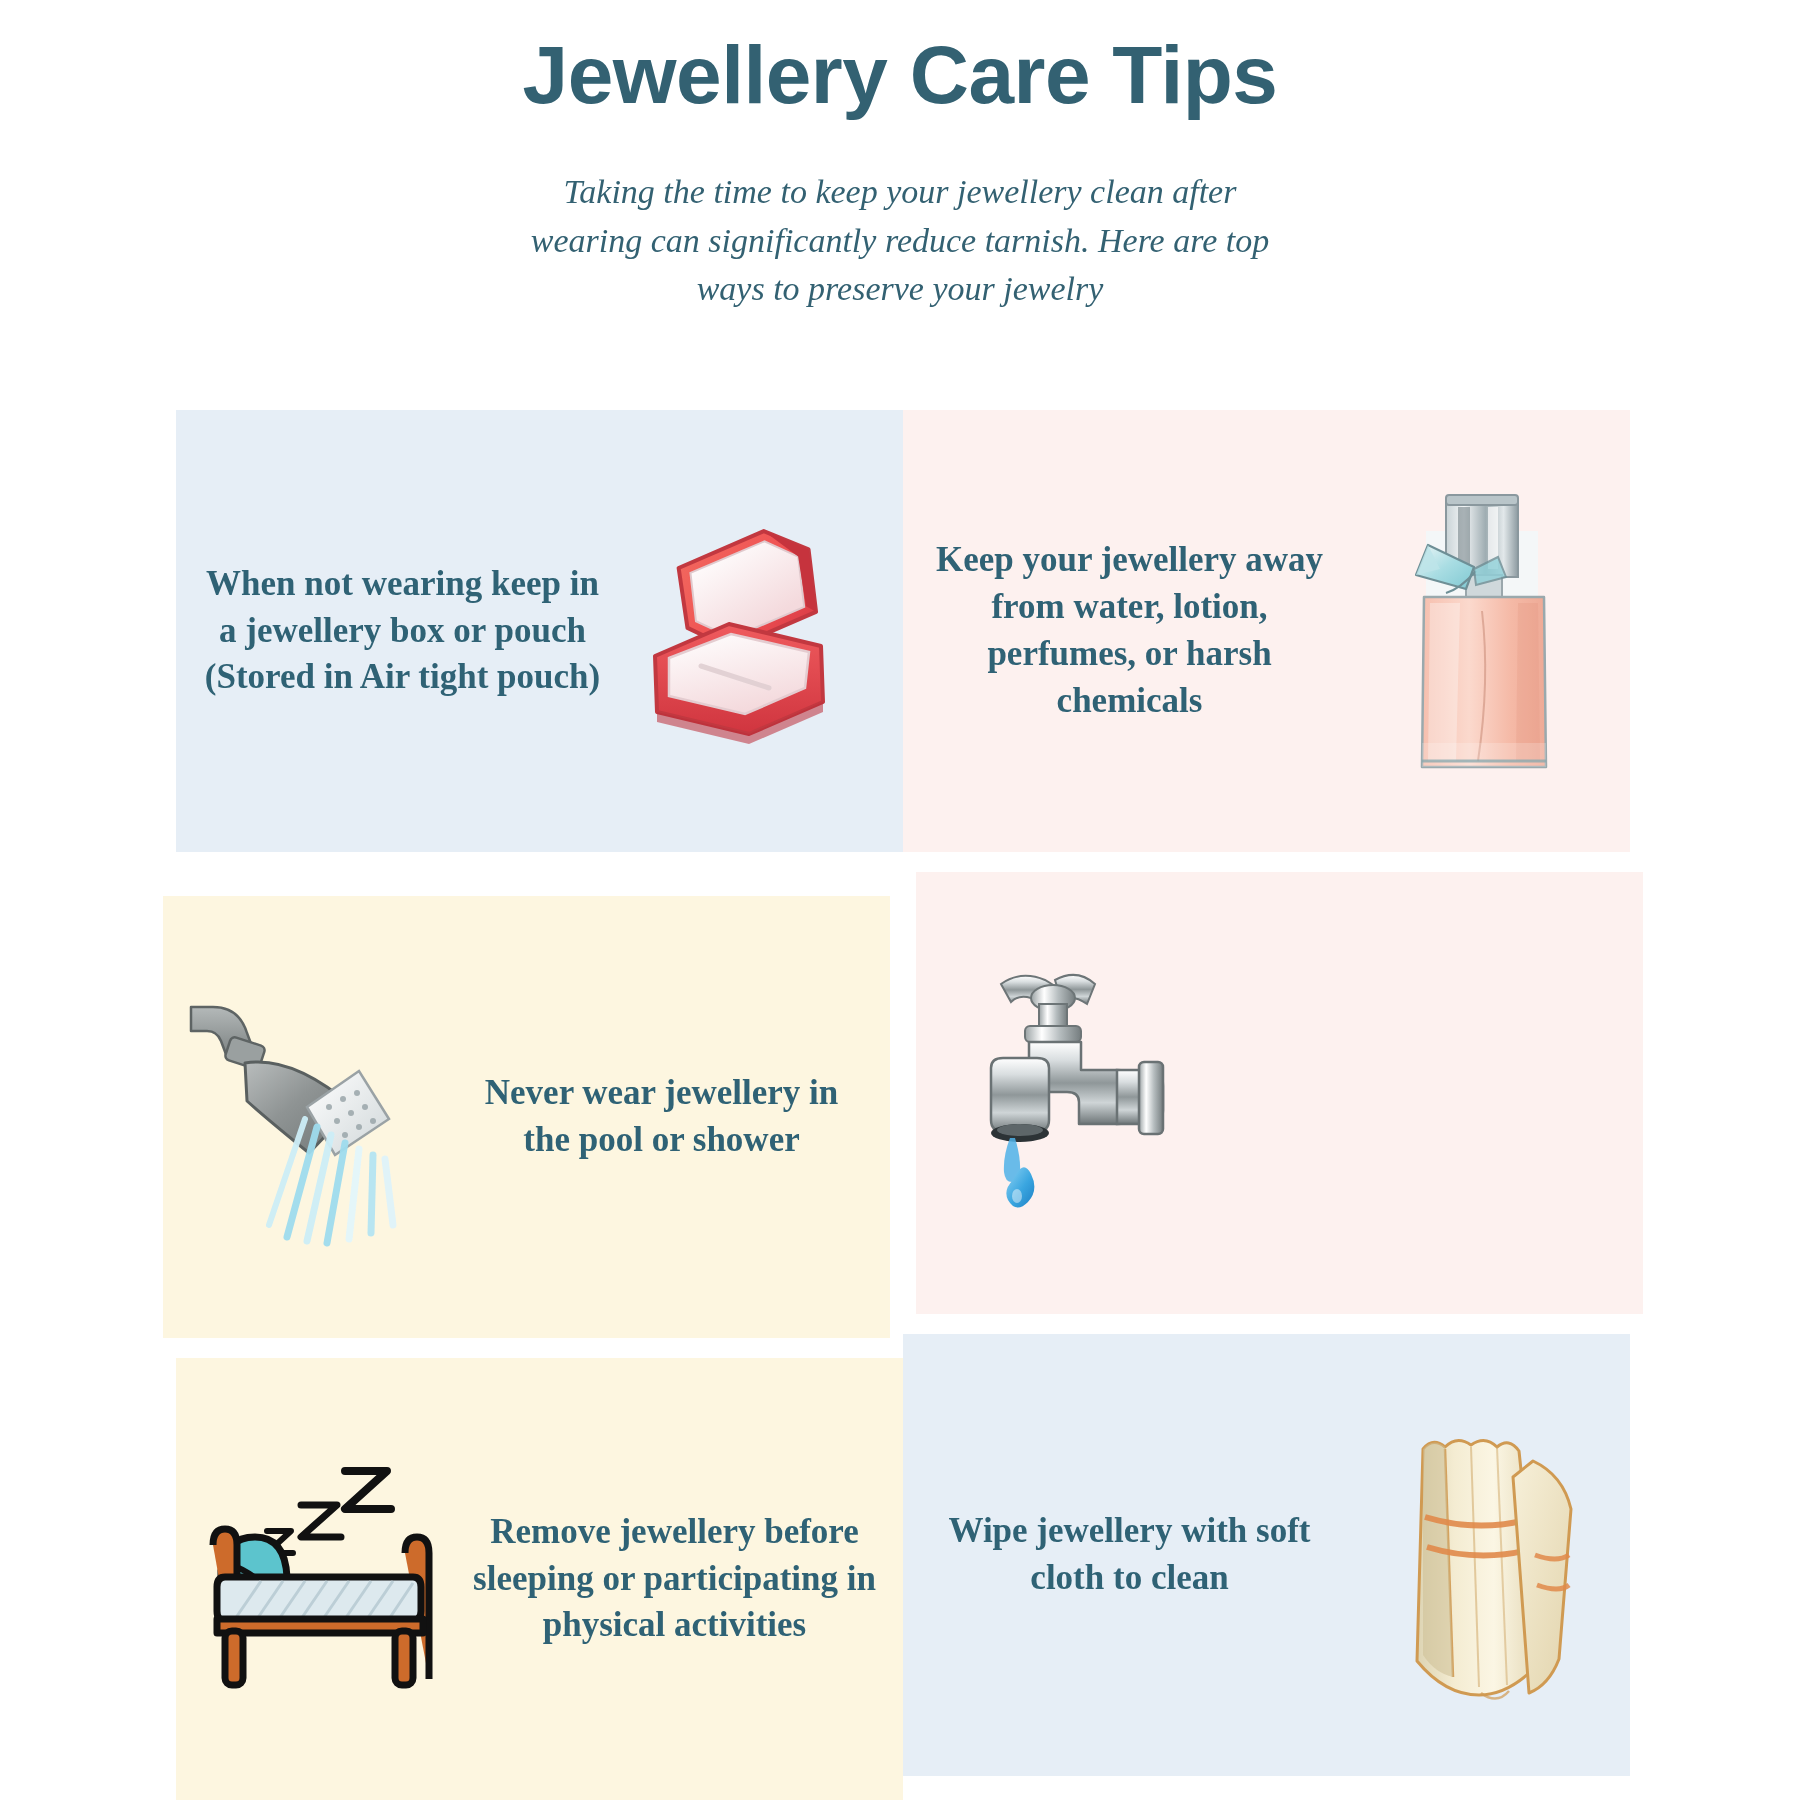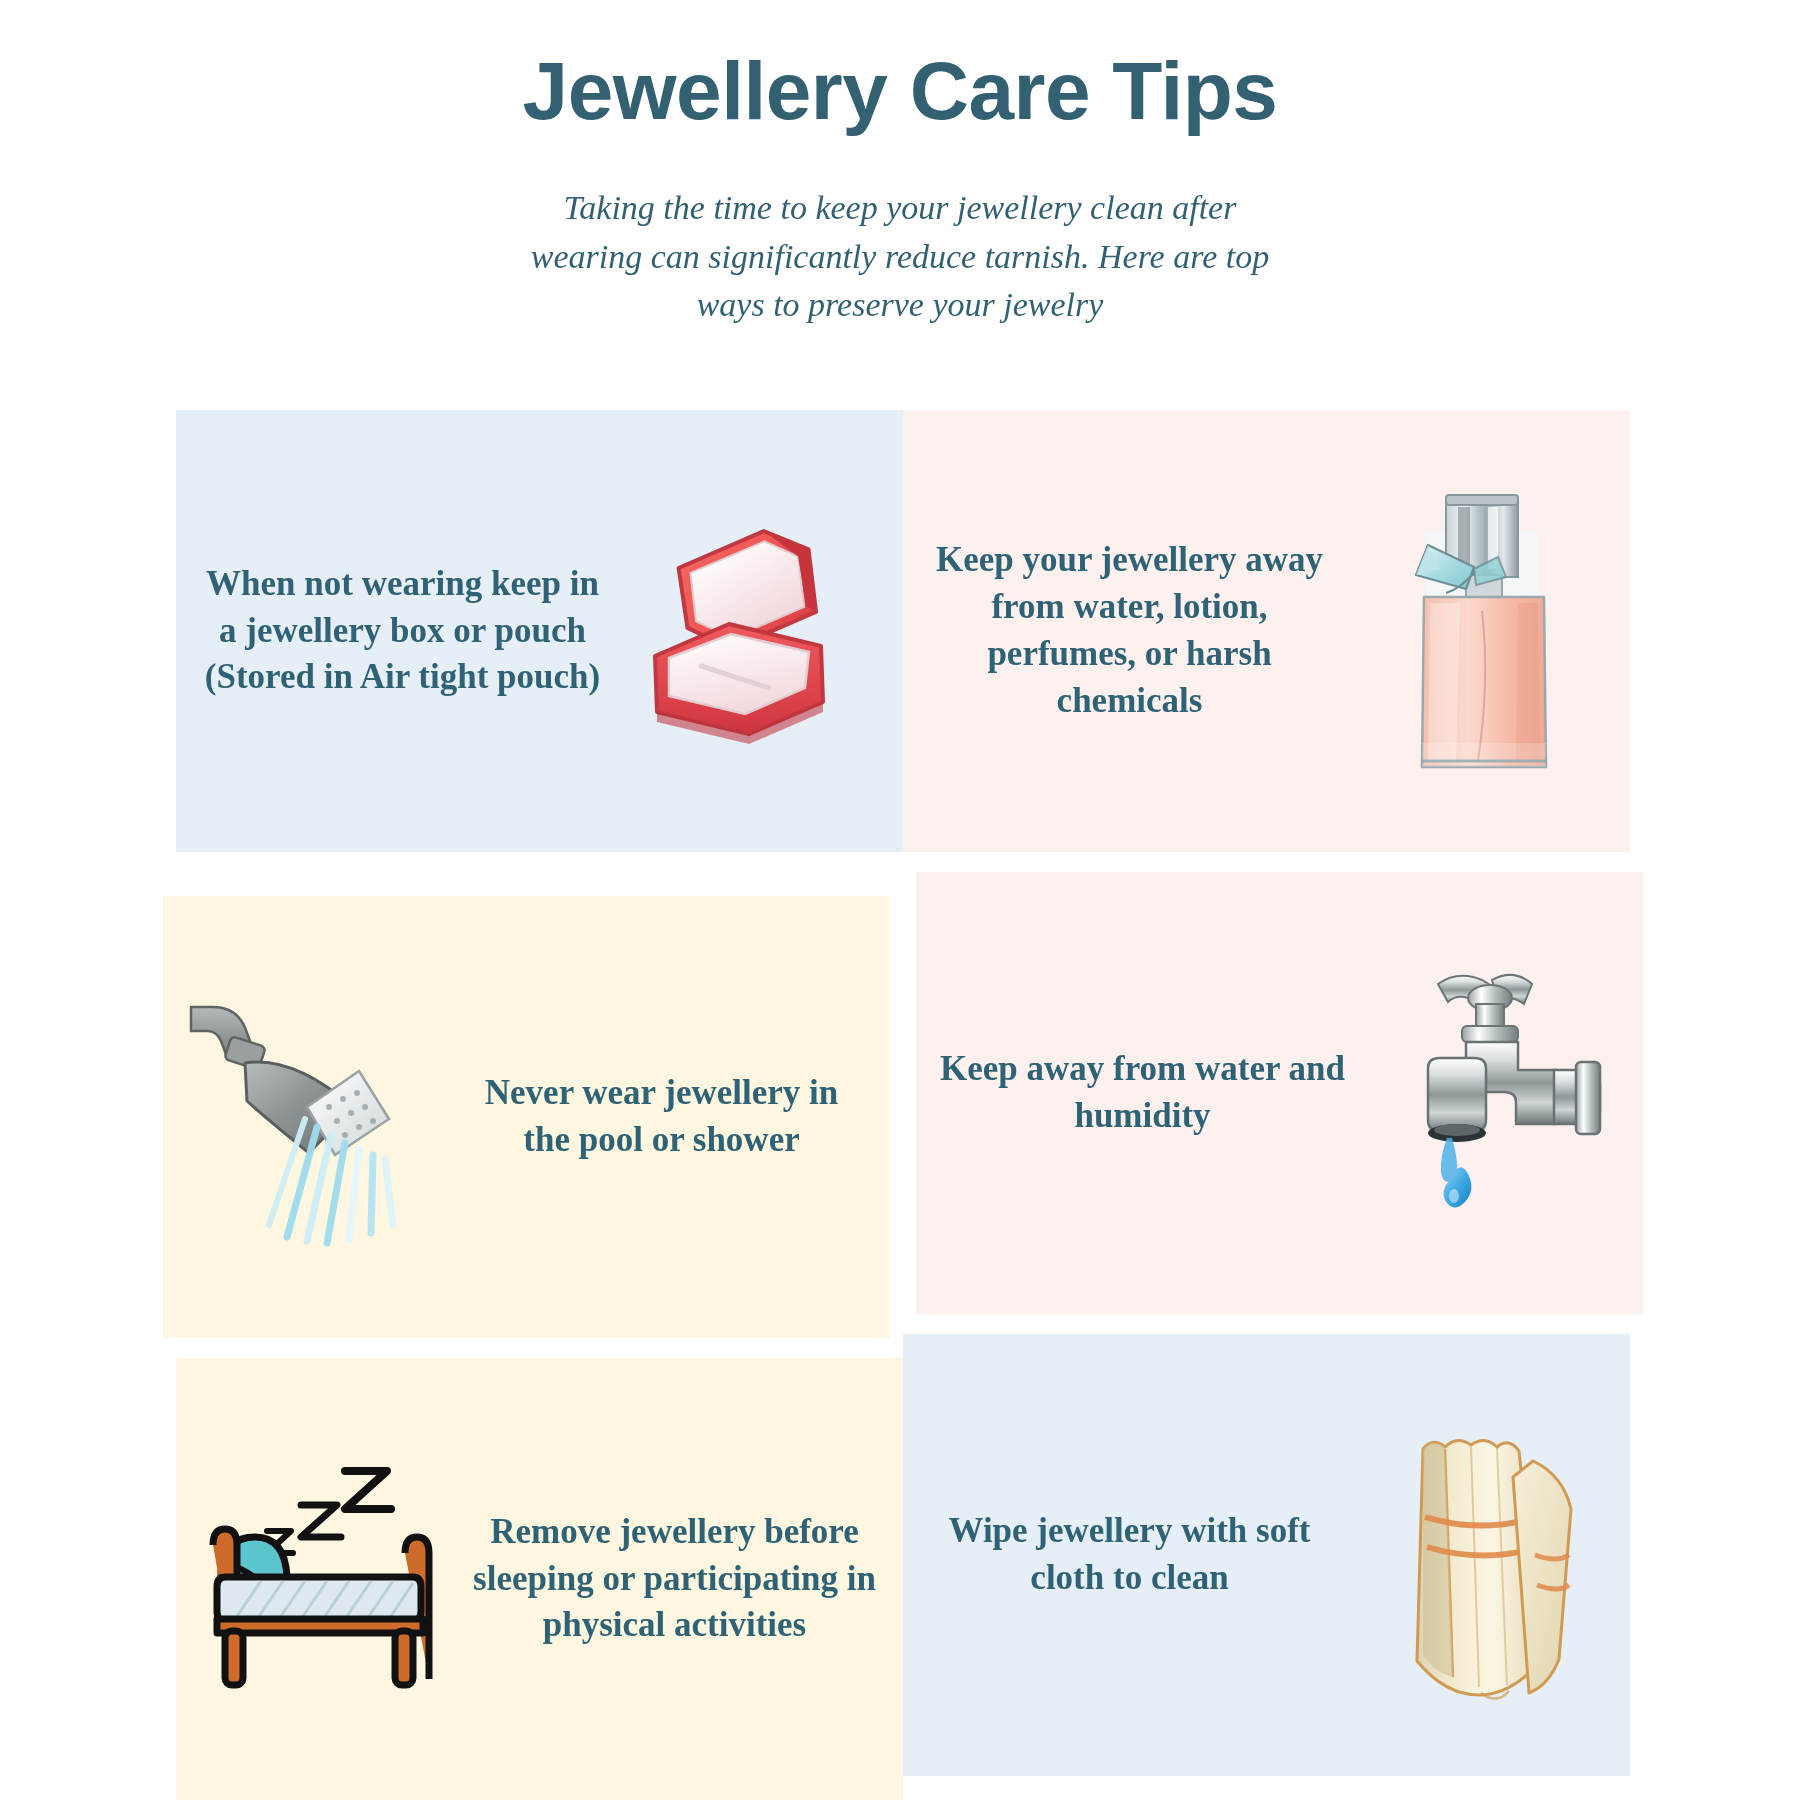--- a/index.html
+++ b/index.html
@@ -2,21 +2,21 @@
 <html><head>
 <meta charset="utf-8">
 <style>
   * { margin:0; padding:0; box-sizing:border-box; }
   html, body { width:1800px; height:1800px; }
   body {
     background:#ffffff;
     font-family:"Liberation Serif", serif;
     overflow:hidden;
   }
-  .page { position:relative; width:1800px; height:1800px; padding:16px; }
+  .page { position:relative; width:1800px; height:1800px; padding:0; }
 
   .header { text-align:center; padding-top:28px; }
   .title {
     font-family:"Liberation Sans", sans-serif;
     font-weight:bold;
     font-size:82px;
     letter-spacing:-0.5px;
     color:#336172;
     line-height:1.15;
   }
@@ -238,21 +238,20 @@
               <path d="M122 132 L86 238" stroke="#cdeef7" stroke-width="6"></path>
             </g>
           </svg>
         </div>
         <div class="card-text">Never wear jewellery in the pool or shower</div>
       </div>
     </div>
 
     <div class="cell right">
       <div class="card bg-pink layout-text-left">
-        <div class="card-text">Keep away from water and humidity</div>
         <div class="art">
           <svg class="faucet" viewBox="0 0 240 270">
             <defs>
               <linearGradient id="chrome" x1="0" y1="0" x2="0" y2="1">
                 <stop offset="0%" stop-color="#ffffff"></stop>
                 <stop offset="22%" stop-color="#d9dee0"></stop>
                 <stop offset="50%" stop-color="#8f9799"></stop>
                 <stop offset="74%" stop-color="#cfd5d7"></stop>
                 <stop offset="100%" stop-color="#6e7678"></stop>
               </linearGradient>

